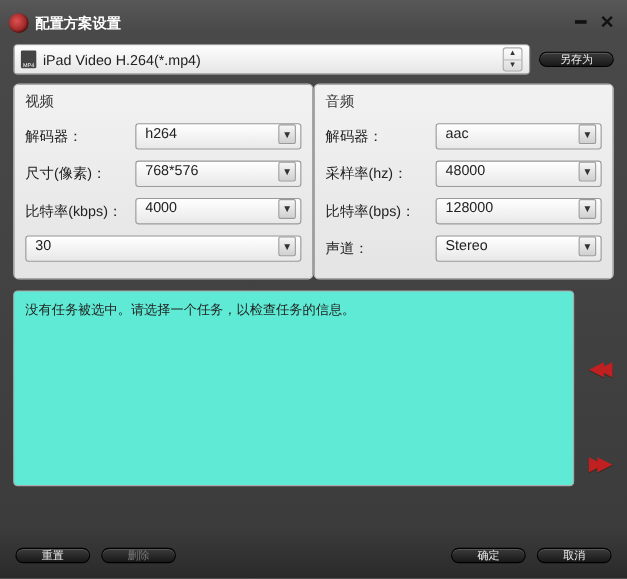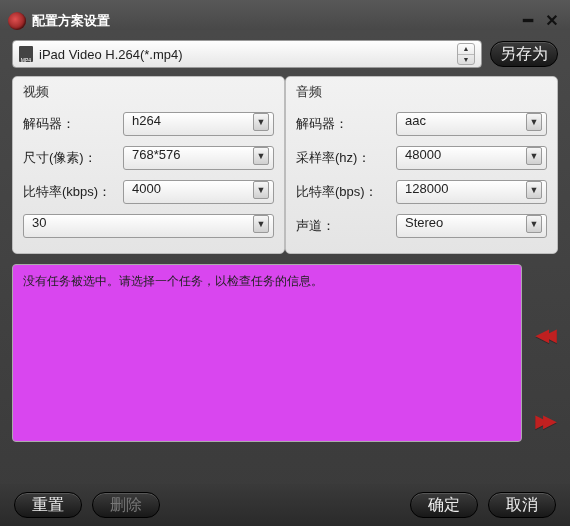--- a/index.html
+++ b/index.html
@@ -66,27 +66,27 @@
   border: 1px solid #aaa; border-radius: 3px;
   background: linear-gradient(to bottom, #fdfdfd, #dcdcdc);
   display: flex; flex-direction: column;
 }
 .spinner div {
   flex: 1; display: flex; align-items: center; justify-content: center;
   font-size: 7px; color: #333;
 }
 .spinner div:first-child { border-bottom: 1px solid #bbb; }
 .pill-btn {
-  height: 26px;
+  height: 14px;
   min-width: 68px;
   background: linear-gradient(to bottom, #3b3b3b, #181818);
   border: 1px solid #000;
   border-radius: 13px;
   color: #eee;
-  font-size: 16px;
+  font-size: 10px;
   display: flex; align-items: center; justify-content: center;
   cursor: pointer;
   box-shadow: inset 0 1px 0 rgba(255,255,255,.15);
 }
 .pill-btn.disabled { color: #777; }
 
 .panels {
   display: flex; 
 }
 .panel {
@@ -127,21 +127,21 @@
   font-size: 9px; color: #333;
 }
 
 .info-area {
   margin-top: 10px;
   display: flex; gap: 6px;
 }
 .info-box {
   flex: 1;
   height: 178px;
-  background: #d946ef;
+  background: #5eead4;
   border: 1px solid #aaa;
   border-radius: 4px;
   padding: 8px 10px;
   font-size: 12px;
   color: #222;
   overflow: auto;
 }
 .navbtns {
   width: 30px;
   display: flex; flex-direction: column; justify-content: space-between;

